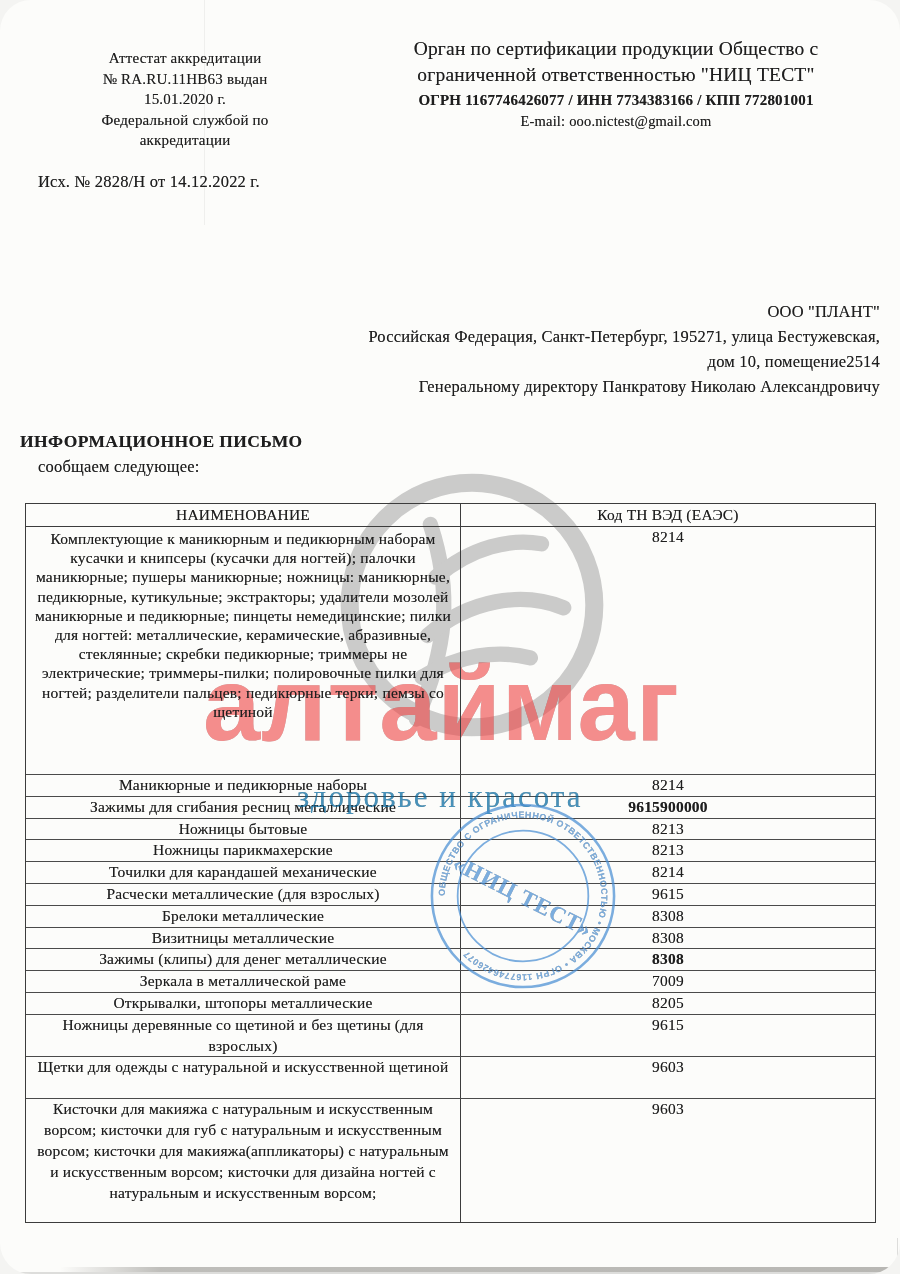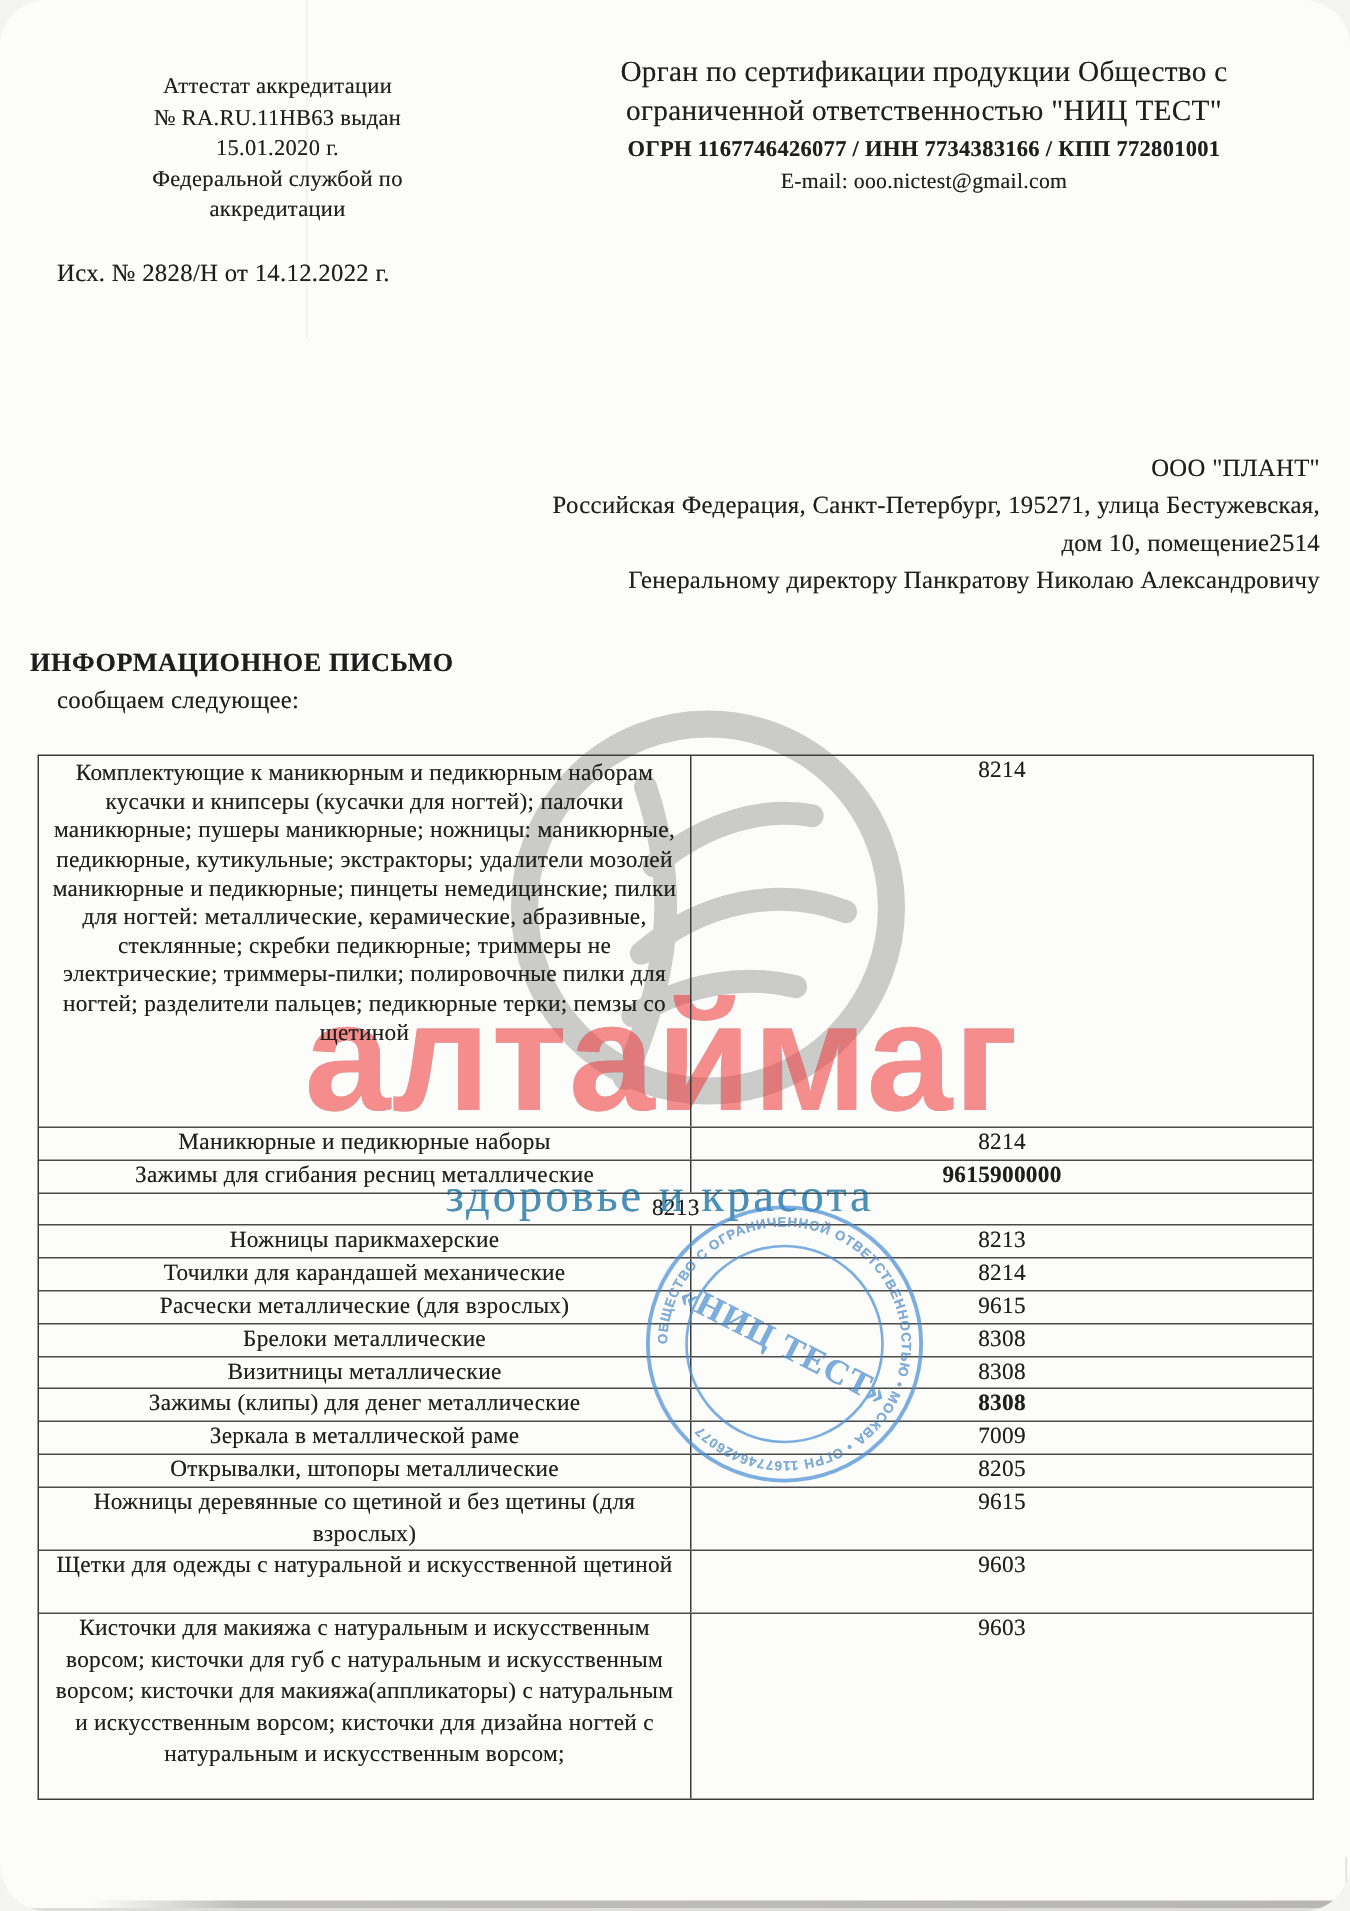--- a/index.html
+++ b/index.html
@@ -131,34 +131,39 @@
       <path d="M34,61 C49,48 68,45 83,51" stroke-width="5.5"></path>
       <path d="M37,40 C50,29 64,26 75,28" stroke-width="5.5"></path>
       <path d="M32,76 C45,68 59,66 71,69" stroke-width="5.5"></path>
     </g>
   </svg>
 
   <div class="wm-brand">алтаймаг</div>
   <div class="wm-tagline">здоровье и красота</div>
 
   <div class="tbl">
+    <div class="t-headrow">
+      <div class="tcell tname">НАИМЕНОВАНИЕ</div>
+      <div class="tcell tcode">Код ТН ВЭД (ЕАЭС)</div>
+    </div>
     <div id="table-body">
         <div class="trow">
           <div class="tcell tname">Комплектующие к маникюрным и педикюрным наборам кусачки и книпсеры (кусачки для ногтей); палочки маникюрные; пушеры маникюрные; ножницы: маникюрные, педикюрные, кутикульные; экстракторы; удалители мозолей маникюрные и педикюрные; пинцеты немедицинские; пилки для ногтей: металлические, керамические, абразивные, стеклянные; скребки педикюрные; триммеры не электрические; триммеры-пилки; полировочные пилки для ногтей; разделители пальцев; педикюрные терки; пемзы со щетиной</div>
           <div class="tcell tcode">8214</div>
         </div>
         <div class="trow">
           <div class="tcell tname">Маникюрные и педикюрные наборы</div>
           <div class="tcell tcode">8214</div>
         </div>
         <div class="trow">
           <div class="tcell tname">Зажимы для сгибания ресниц металлические</div>
           <div class="tcell tcode bold">9615900000</div>
         </div>
         <div class="trow">
+          <div class="tcell tname">Ножницы бытовые</div>
           <div class="tcell tcode">8213</div>
         </div>
         <div class="trow">
           <div class="tcell tname">Ножницы парикмахерские</div>
           <div class="tcell tcode">8213</div>
         </div>
         <div class="trow">
           <div class="tcell tname">Точилки для карандашей механические</div>
           <div class="tcell tcode">8214</div>
         </div>

